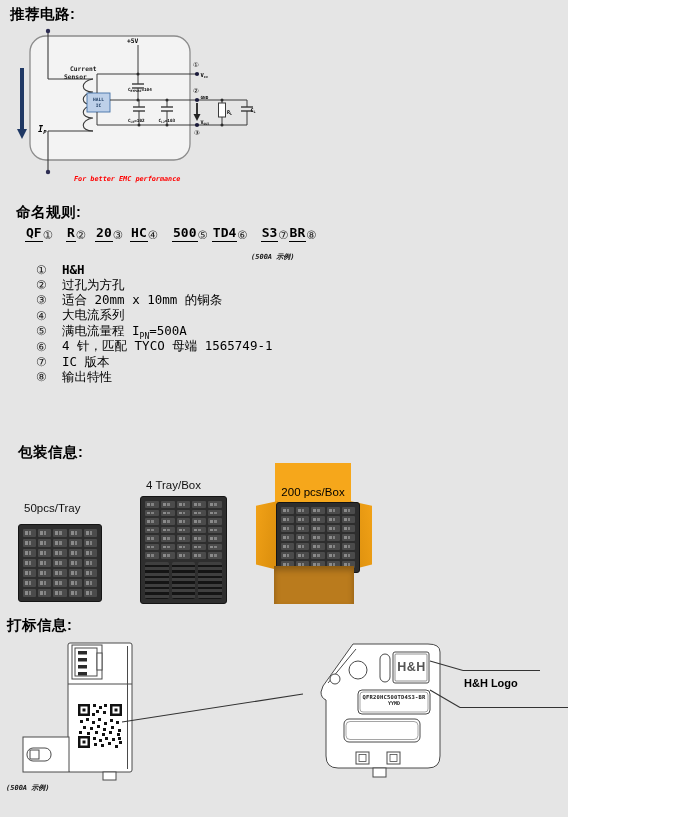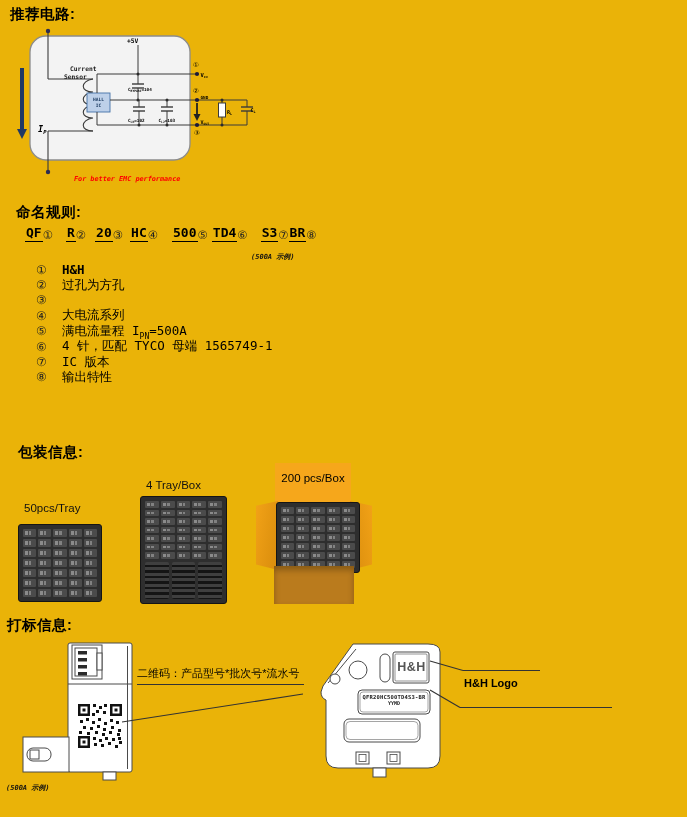--- a/index.html
+++ b/index.html
@@ -1,16 +1,16 @@
 <!DOCTYPE html>
 <html><head>
 <meta charset="utf-8">
 <style>
   html,body{margin:0;padding:0;background:#fff;}
-  .page{position:relative;width:687px;height:817px;background:#eab308;overflow:hidden;
+  .page{position:relative;width:568px;height:817px;background:#e5e5e5;overflow:hidden;
         font-family:"Liberation Sans",sans-serif;color:#000;}
   .h{position:absolute;font-size:14.5px;font-weight:bold;letter-spacing:.5px;}
 
   
   .code-row{position:absolute;left:25px;top:225px;display:flex;align-items:flex-start;}
   .code-col{display:flex;flex-direction:row;align-items:center;}
   .code-col:nth-child(1){margin-right:13px}.code-col:nth-child(2){margin-right:9px}
   .code-col:nth-child(3){margin-right:7px}.code-col:nth-child(4){margin-right:14px}
   .code-col:nth-child(5){margin-right:4px}.code-col:nth-child(6){margin-right:13px}
   .code-col:nth-child(7){}
@@ -41,21 +41,21 @@
     background:repeating-linear-gradient(180deg,#3f3f3f 0 3px,#141414 3px 5.5px);}
   .box{position:absolute;left:256px;top:457px;width:116px;height:148px;}
   .flap-back{position:absolute;left:19px;top:6px;width:76px;height:41px;}
   .flap-side{position:absolute;top:44px;width:22px;height:69px;}
   .flap-left{left:0;clip-path:polygon(100% 0,100% 100%,0 92%,0 7%);
     background:linear-gradient(100deg,#f2a217,#d88c0c);}
   .flap-right{left:94px;clip-path:polygon(0 0,0 100%,100% 92%,100% 7%);
     background:linear-gradient(260deg,#f2a217,#d88c0c);}
   .box-front{position:absolute;left:18px;top:109px;width:80px;height:38px;background:#ba7b1d;
     box-shadow:inset 0 4px 6px rgba(0,0,0,.28);}
-  .box-label{display:block;text-align:center;padding-top:9px;font-size:11.5px;color:#000;}
+  .box-label{display:block;text-align:center;padding-top:23px;font-size:11.5px;color:#000;}
 
   
   .callout{position:absolute;left:137px;top:666px;width:167px;}
   .callout-line1{font-size:11px;padding-bottom:3px;border-bottom:1.5px solid #333;white-space:nowrap;}
   .callout-line2{font-size:10.5px;padding:2px 0;border-bottom:1.5px solid #333;white-space:nowrap;}
   .callout-code{font-family:"DejaVu Sans Mono","Liberation Sans",sans-serif;font-weight:bold;}
   .logo-text{position:absolute;left:396px;top:660px;width:31px;text-align:center;
     font-size:12.5px;font-weight:bold;color:#555;letter-spacing:.5px;}
   .logo-callout{position:absolute;left:464px;top:677px;font-size:11px;font-weight:bold;}
   .legend{position:absolute;left:461px;top:710px;font-size:10.5px;font-weight:600;
@@ -213,20 +213,21 @@
     <div class="name-row">
         <span class="name-num">①</span>
         <span class="name-text" style="font-weight:bold">H&amp;H</span>
       </div>
     <div class="name-row">
         <span class="name-num">②</span>
         <span class="name-text">过孔为方孔</span>
       </div>
     <div class="name-row">
         <span class="name-num">③</span>
+        <span class="name-text">适合 20mm x 10mm 的铜条</span>
       </div>
     <div class="name-row">
         <span class="name-num">④</span>
         <span class="name-text">大电流系列</span>
       </div>
     <div class="name-row">
         <span class="name-num">⑤</span>
         <span class="name-text"><span>满电流量程 I</span><sub>PN</sub><span>=500A</span></span>
       </div>
     <div class="name-row">
@@ -472,21 +473,20 @@
     <g stroke="#333" stroke-width="1.1">
       <line x1="122" y1="722" x2="303" y2="694"></line>
       <line x1="430" y1="661" x2="463" y2="670.5"></line>
       <line x1="463" y1="670.5" x2="540" y2="670.5"></line>
       <line x1="430" y1="690" x2="460" y2="707.5"></line>
       <line x1="460" y1="707.5" x2="612" y2="707.5"></line>
     </g>
   </svg>
 
   <div class="callout">
-    <div class="callout-line1">二维码：产品型号*批次号*流水号</div>
   </div>
   <div class="logo-text">H&amp;H</div>
   <div class="dev-label">
     <div class="dev-label-l1">QFR20HC500TD4S3-BR</div>
     <div class="dev-label-l2">YYMD</div>
   </div>
   <div class="logo-callout">H&amp;H Logo</div>
   <div class="ex-note" style="left:6px;top:783px;">(500A 示例)</div>
 
 </div>

